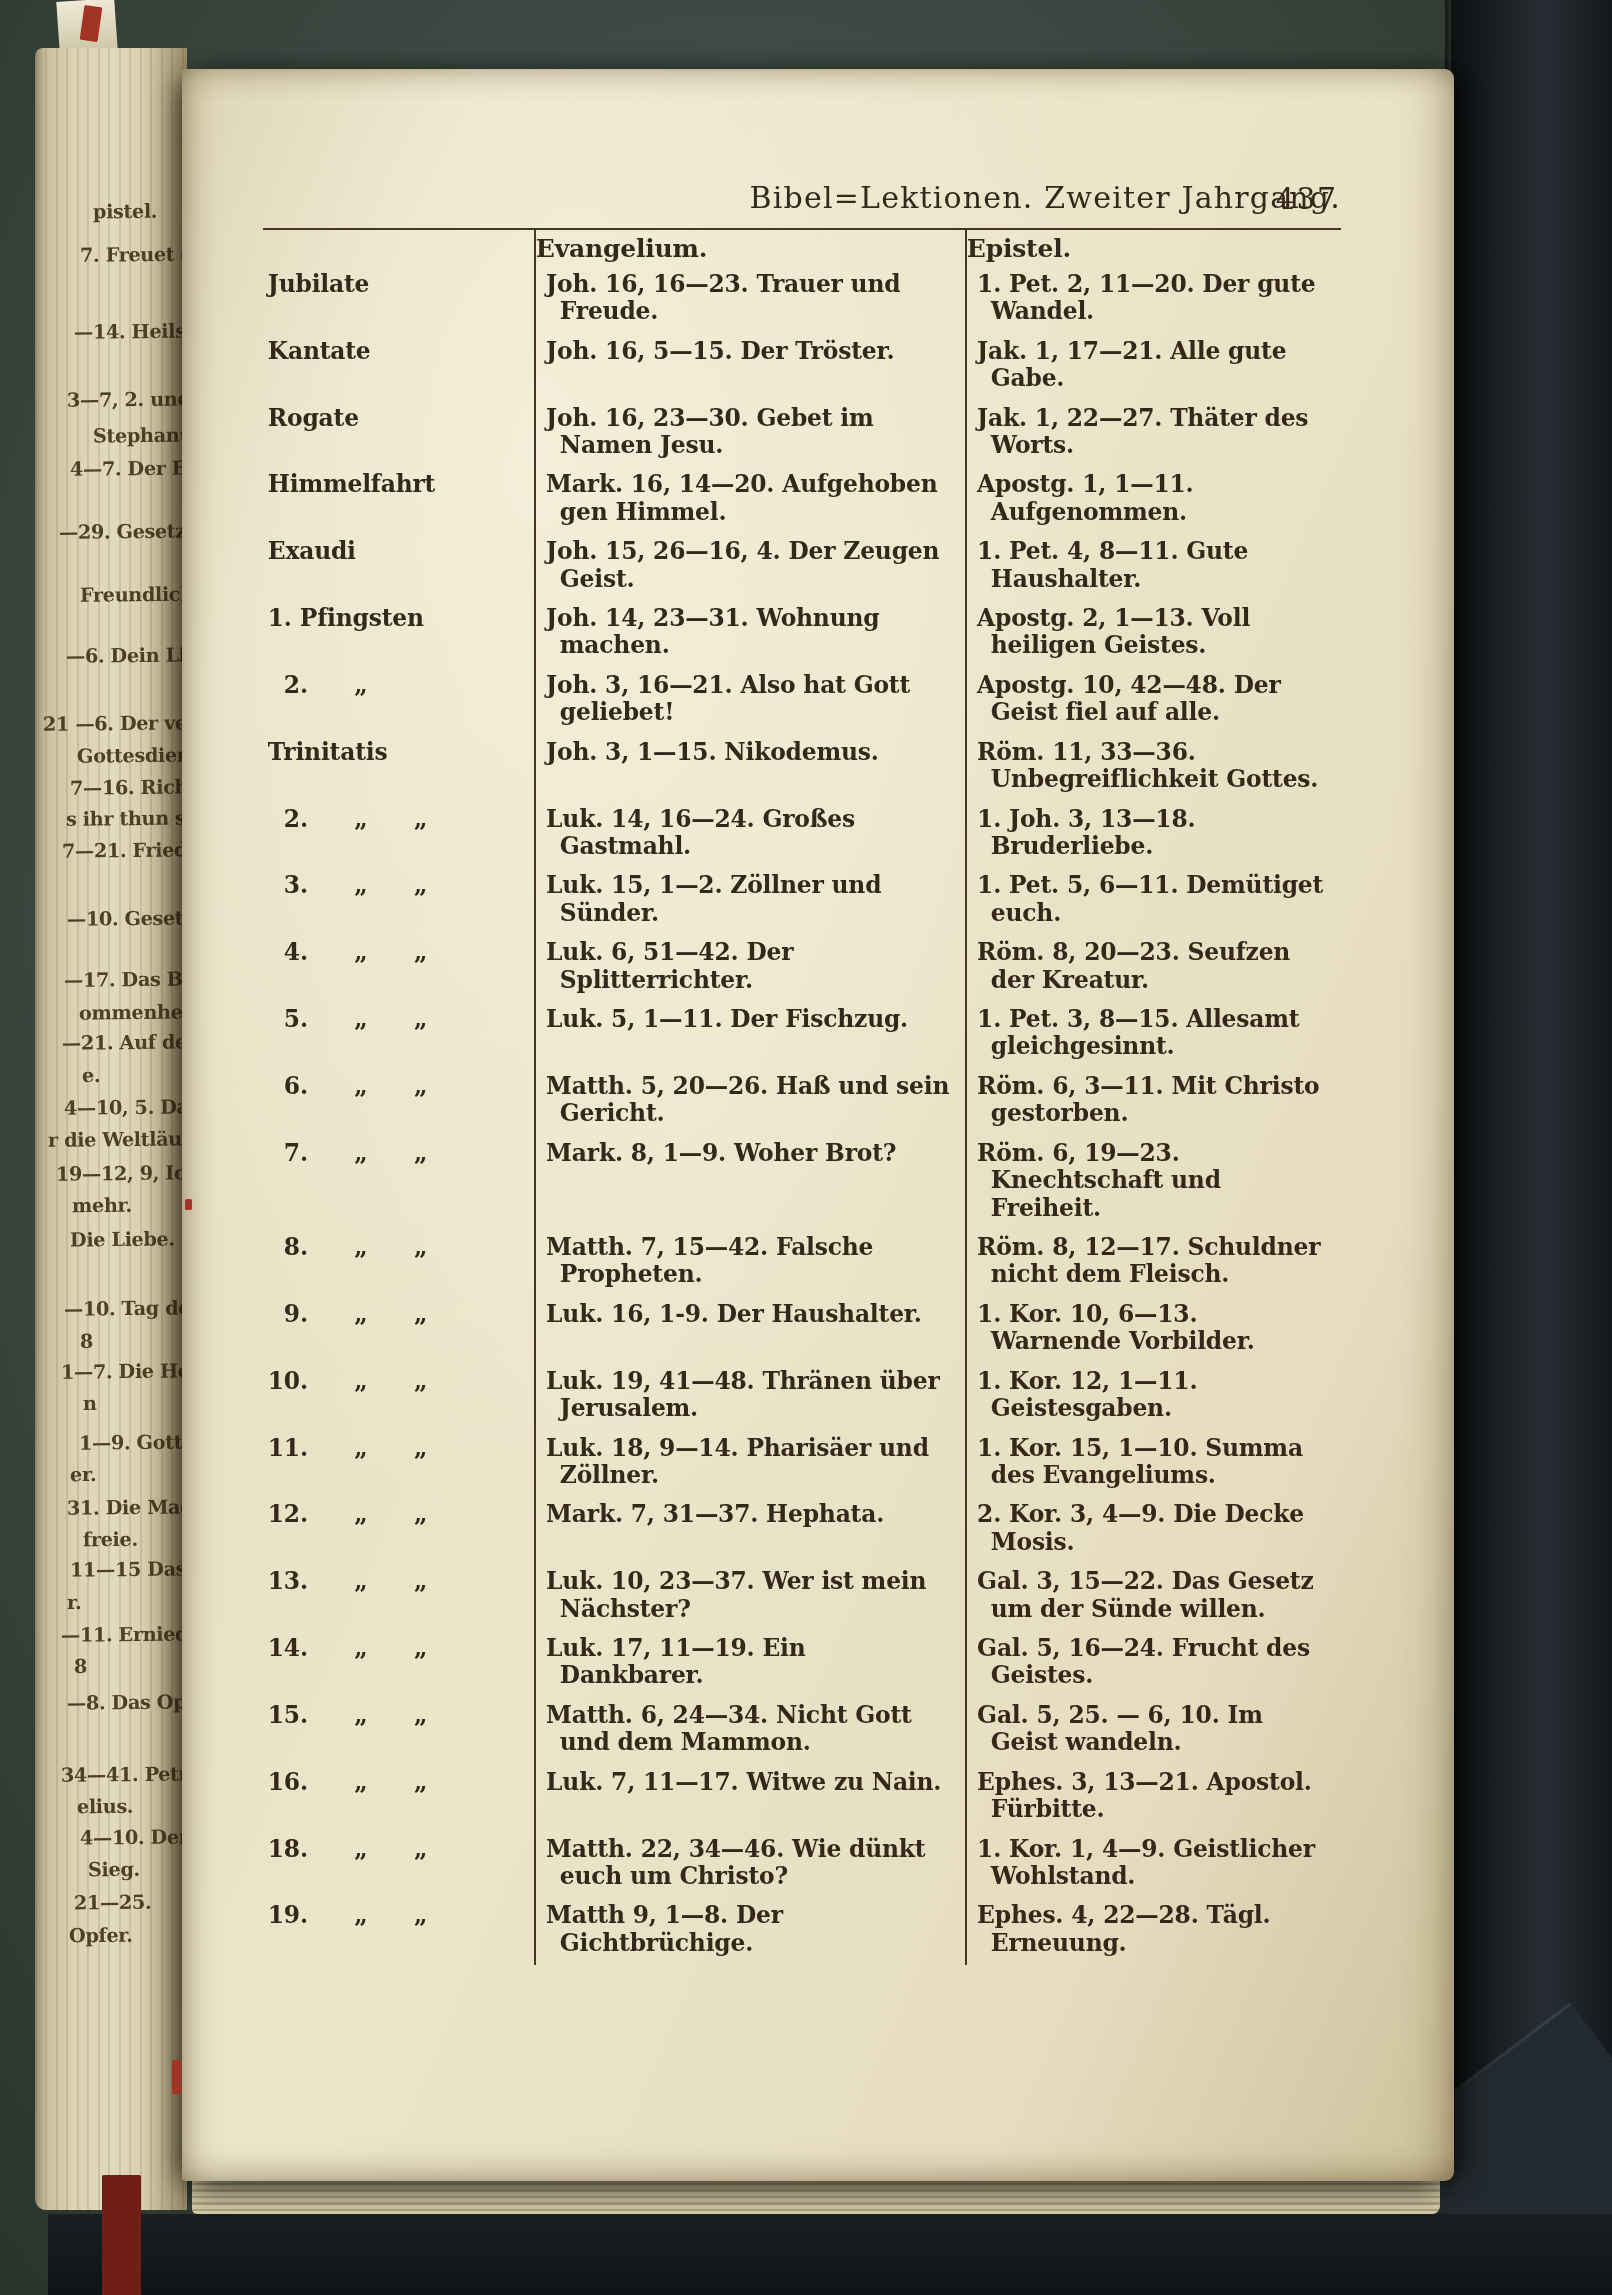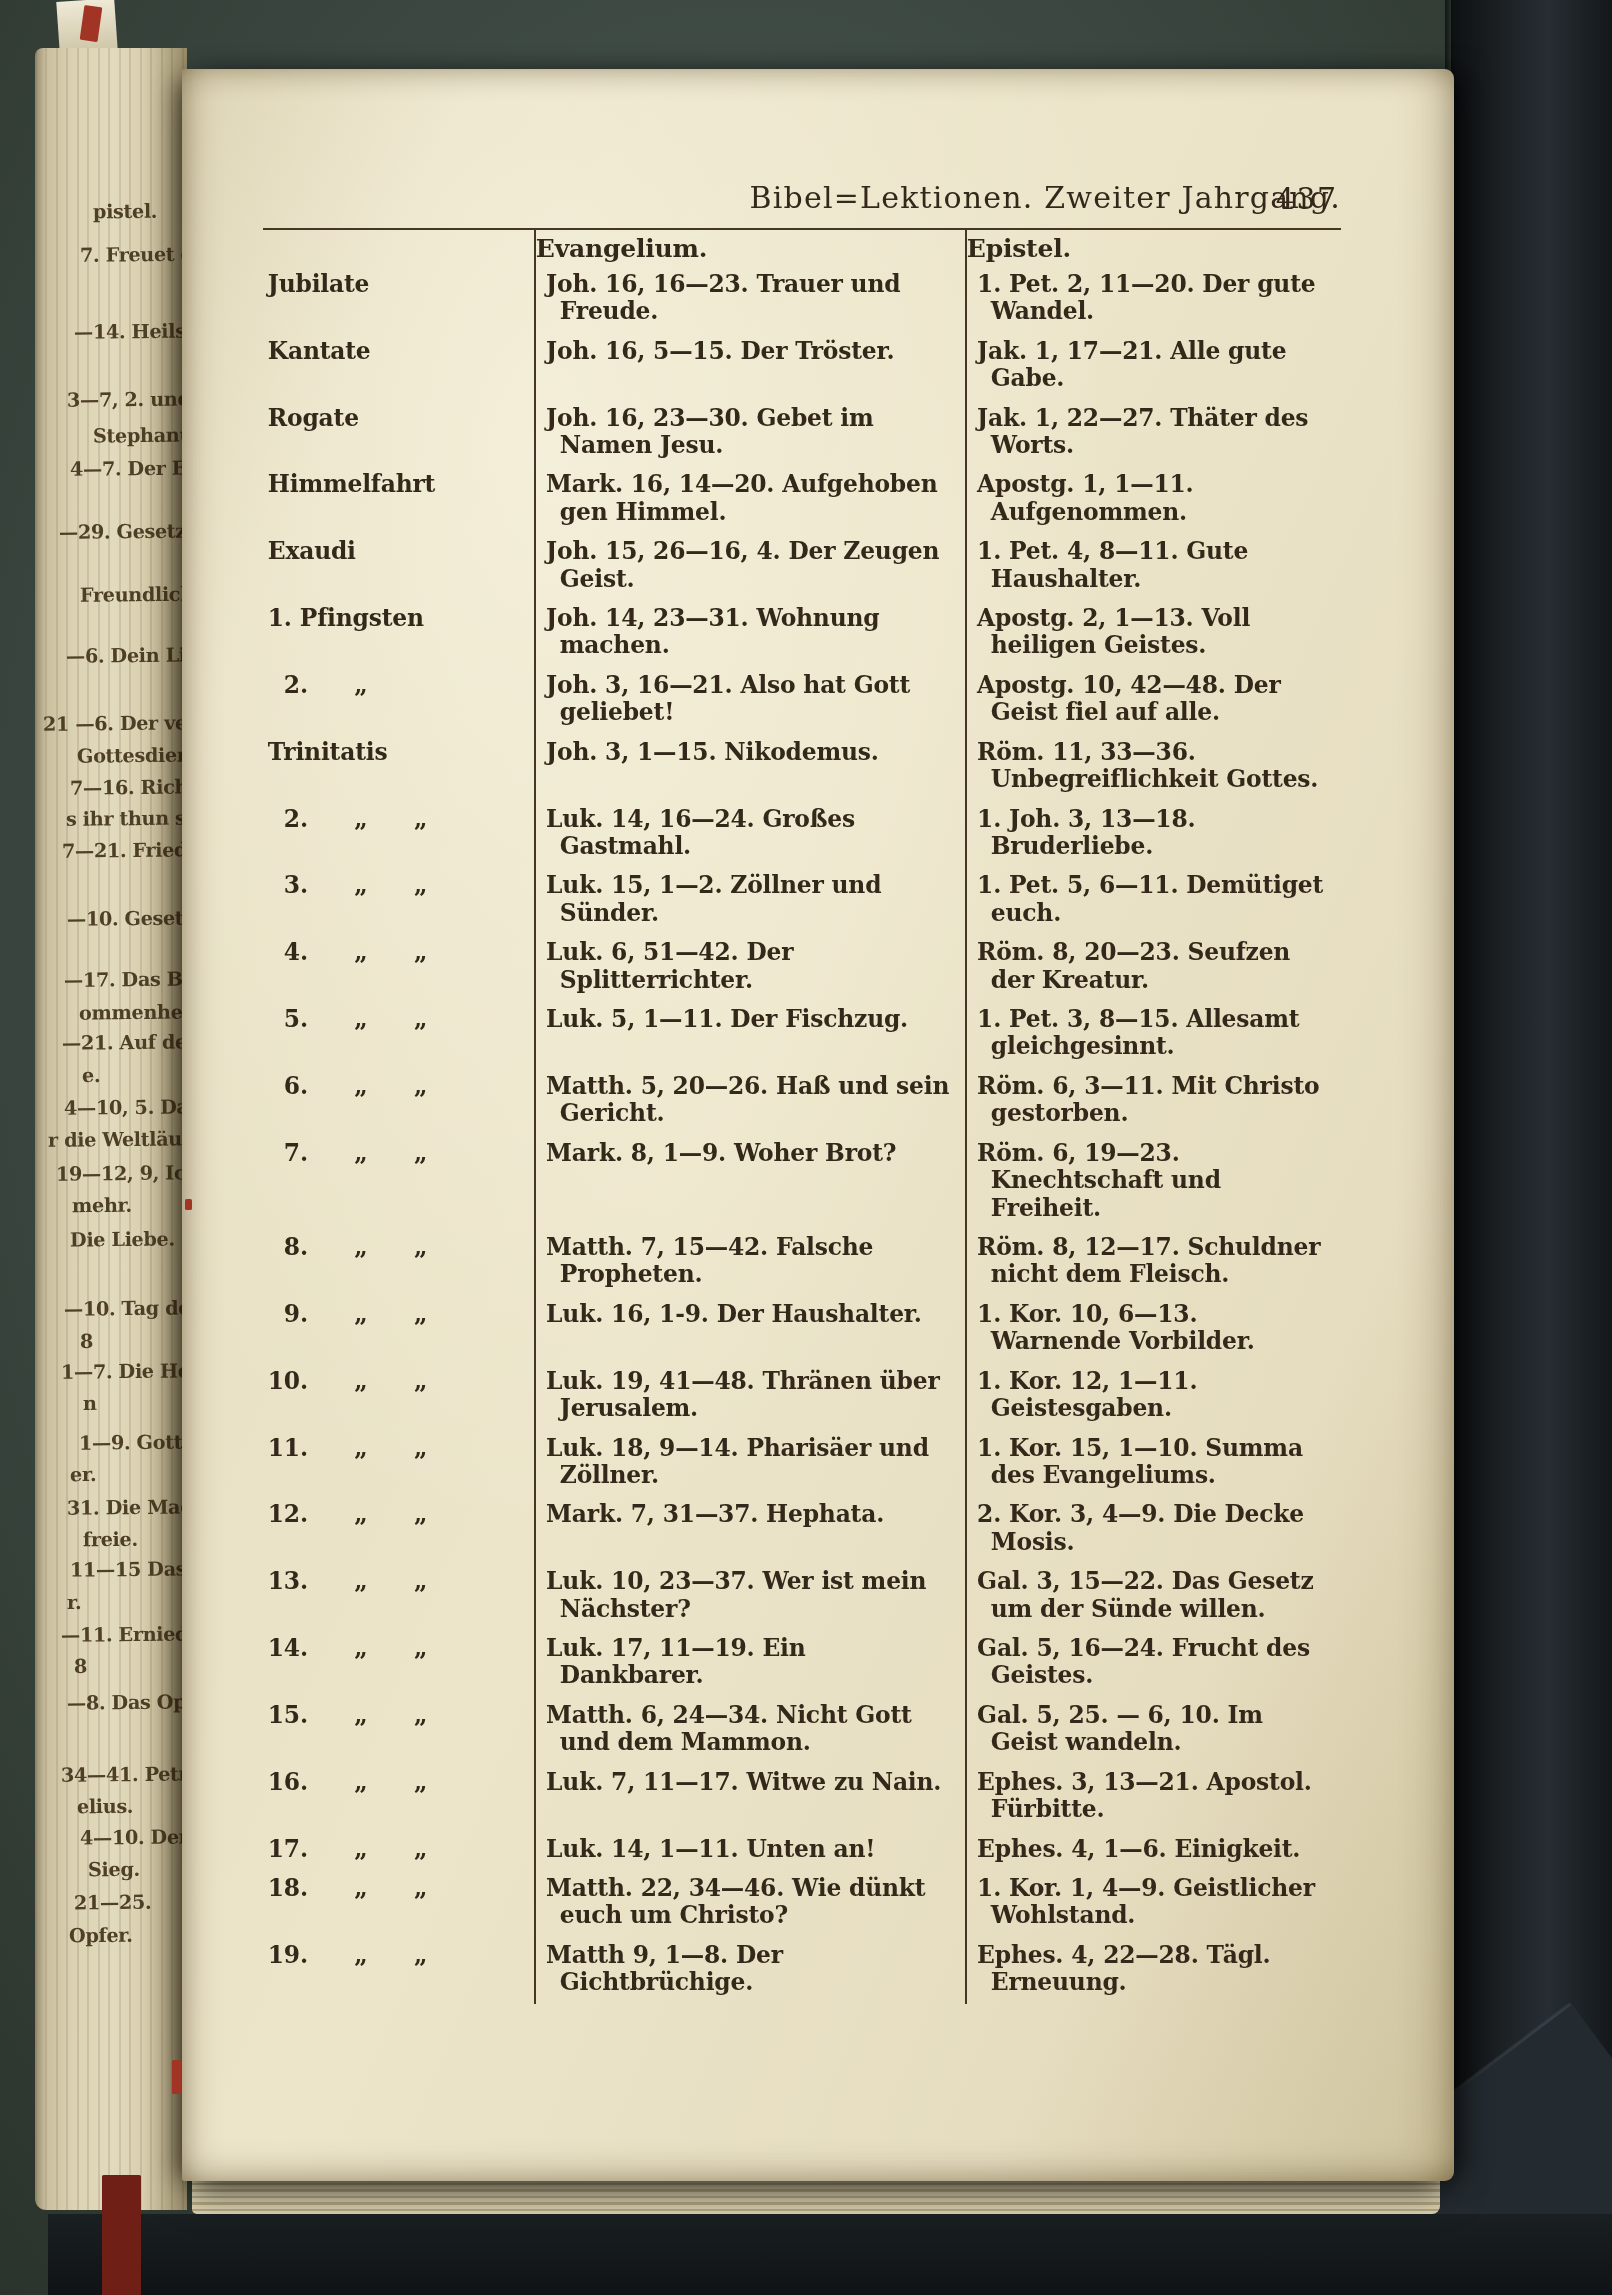--- a/index.html
+++ b/index.html
@@ -244,25 +244,20 @@
             <div class="tcell c1 day">15.  „  „</div>
             <div class="tcell c2">Matth. 6, 24—34. Nicht Gott und dem Mammon.</div>
             <div class="tcell c3">Gal. 5, 25. — 6, 10. Im Geist wandeln.</div>
           </div>
           <div class="trow">
             <div class="tcell c1 day">16.  „  „</div>
             <div class="tcell c2">Luk. 7, 11—17. Witwe zu Nain.</div>
             <div class="tcell c3">Ephes. 3, 13—21. Apostol. Fürbitte.</div>
           </div>
           <div class="trow">
-            <div class="tcell c1 day">17.  „  „</div>
-            <div class="tcell c2">Luk. 14, 1—11. Unten an!</div>
-            <div class="tcell c3">Ephes. 4, 1—6. Einigkeit.</div>
-          </div>
-          <div class="trow">
             <div class="tcell c1 day">18.  „  „</div>
             <div class="tcell c2">Matth. 22, 34—46. Wie dünkt euch um Christo?</div>
             <div class="tcell c3">1. Kor. 1, 4—9. Geistlicher Wohlstand.</div>
           </div>
           <div class="trow">
             <div class="tcell c1 day">19.  „  „</div>
             <div class="tcell c2">Matth 9, 1—8. Der Gichtbrüchige.</div>
             <div class="tcell c3">Ephes. 4, 22—28. Tägl. Erneuung.</div>
           </div>
         </div>

